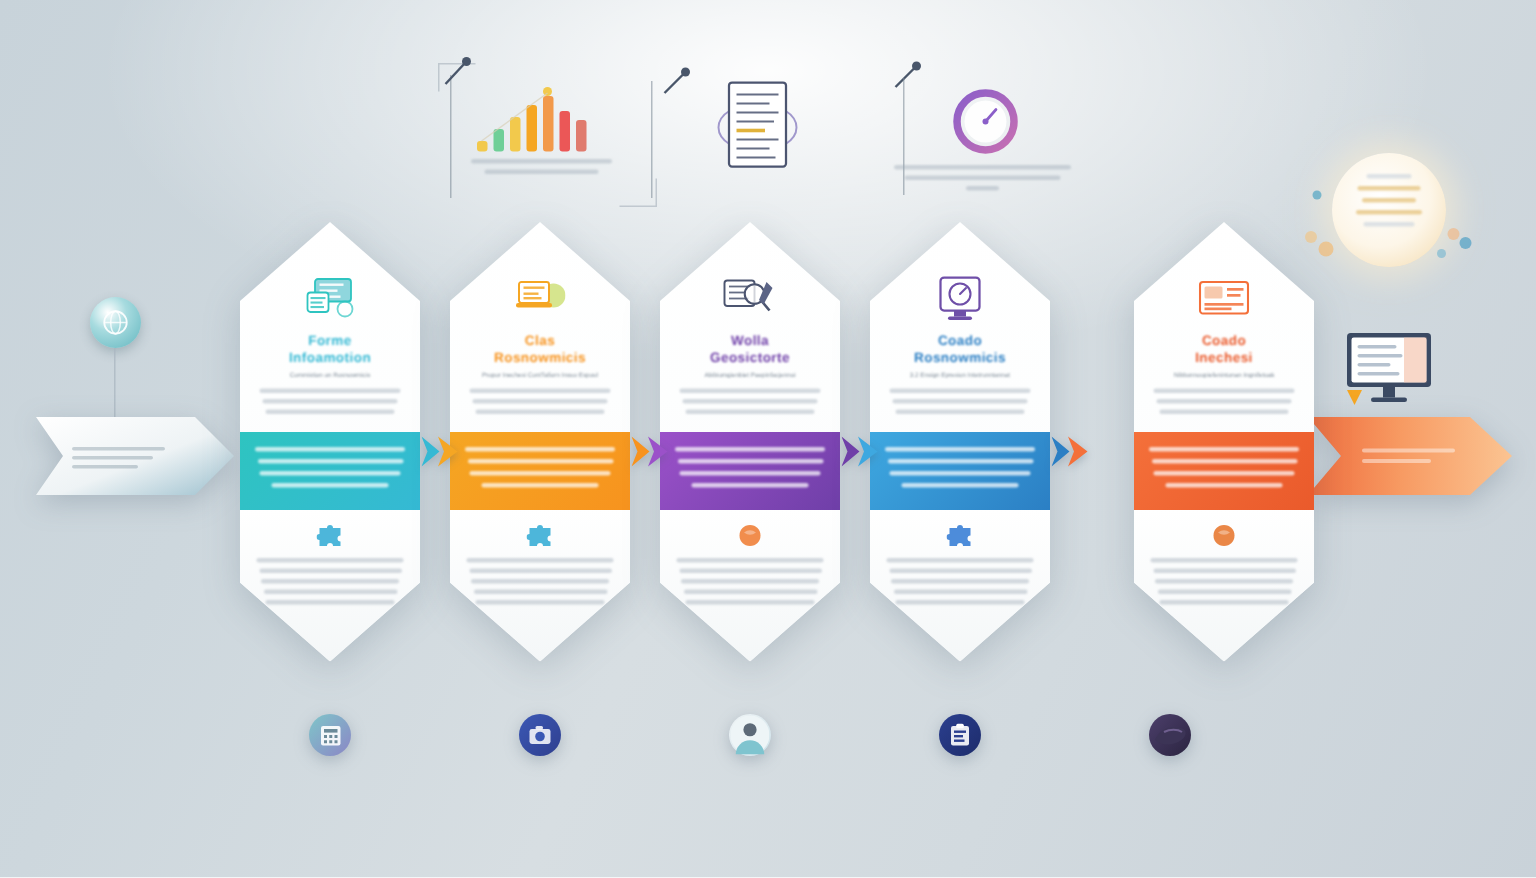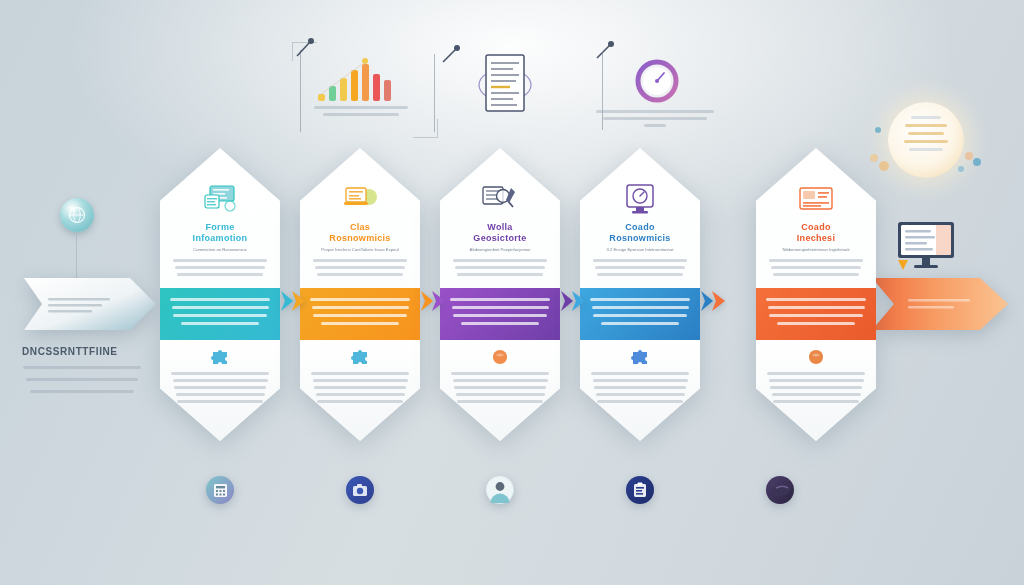--- a/index.html
+++ b/index.html
@@ -254,26 +254,20 @@
         </linearGradient>
       </defs>
       <path d="M0 0 L106 0 L132 26 L106 52 L0 52 L18 26 Z" fill="url(#lArrow)"></path>
       <g opacity=".30">
         <rect x="24" y="20" width="62" height="2.4" rx="1.2" fill="#5b7484"></rect>
         <rect x="24" y="26" width="54" height="2.4" rx="1.2" fill="#5b7484"></rect>
         <rect x="24" y="32" width="44" height="2.4" rx="1.2" fill="#5b7484"></rect>
       </g>
     </svg>
 
-    <div style="position:absolute;left:14px;top:156px;width:120px;">
-      <div class="side-head">DNCSSRNTTFIINE</div>
-      <div class="tline" style="width:118px;"></div>
-      <div class="tline" style="width:112px;margin-top:9px;"></div>
-      <div class="tline" style="width:104px;margin-top:9px;"></div>
-    </div>
   </div>
 
   <div style="position:absolute;left:866px;top:96px;width:158px;height:310px;">
     <div style="position:absolute;left:22px;top:6px;width:76px;height:76px;border-radius:50%;
                 background:radial-gradient(circle at 42% 38%, #ffffff 0%, #fdf6e8 52%, #f6e3c0 84%, rgba(246,227,192,0) 100%);
                 box-shadow:0 0 22px 8px rgba(255,240,210,.55);">
       <div style="position:absolute;left:16px;top:14px;width:44px;">
         <div class="tline" style="width:30px;background:#c8d2dc;opacity:.6;"></div>
         <div class="tline" style="width:42px;background:#e8c98a;opacity:.85;margin-top:5px;"></div>
         <div class="tline" style="width:36px;background:#e8c98a;opacity:.85;margin-top:5px;"></div>

